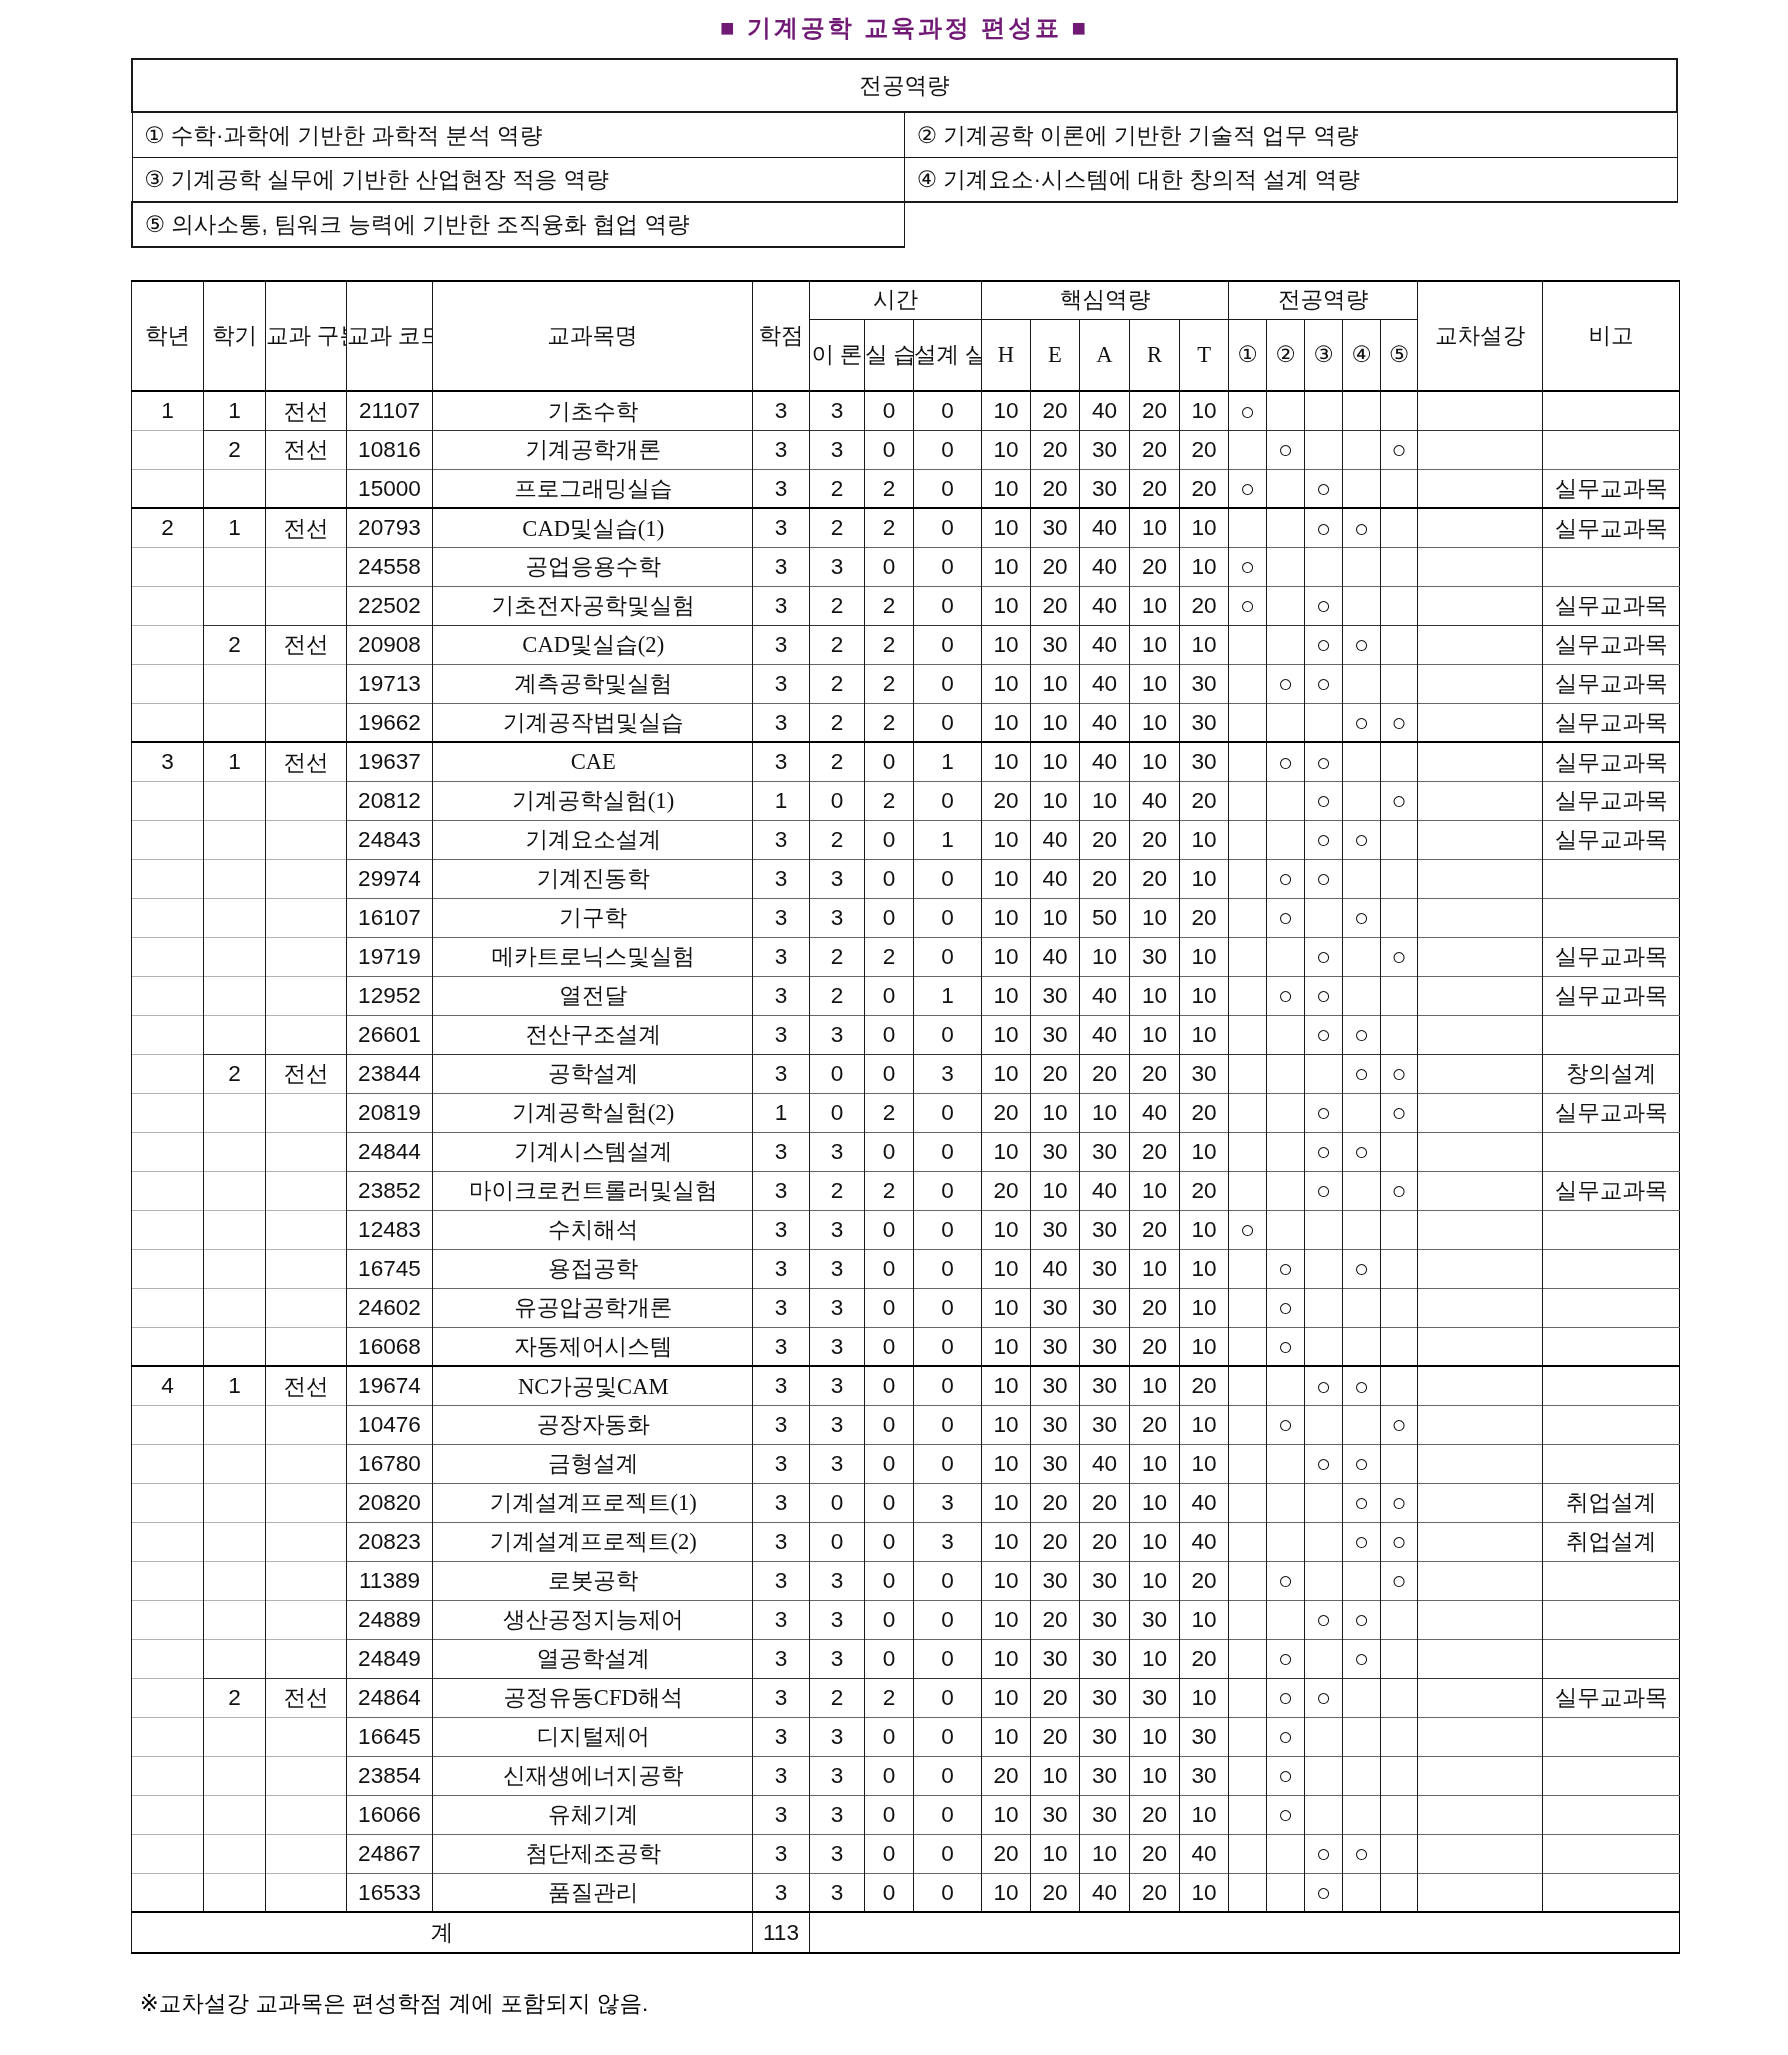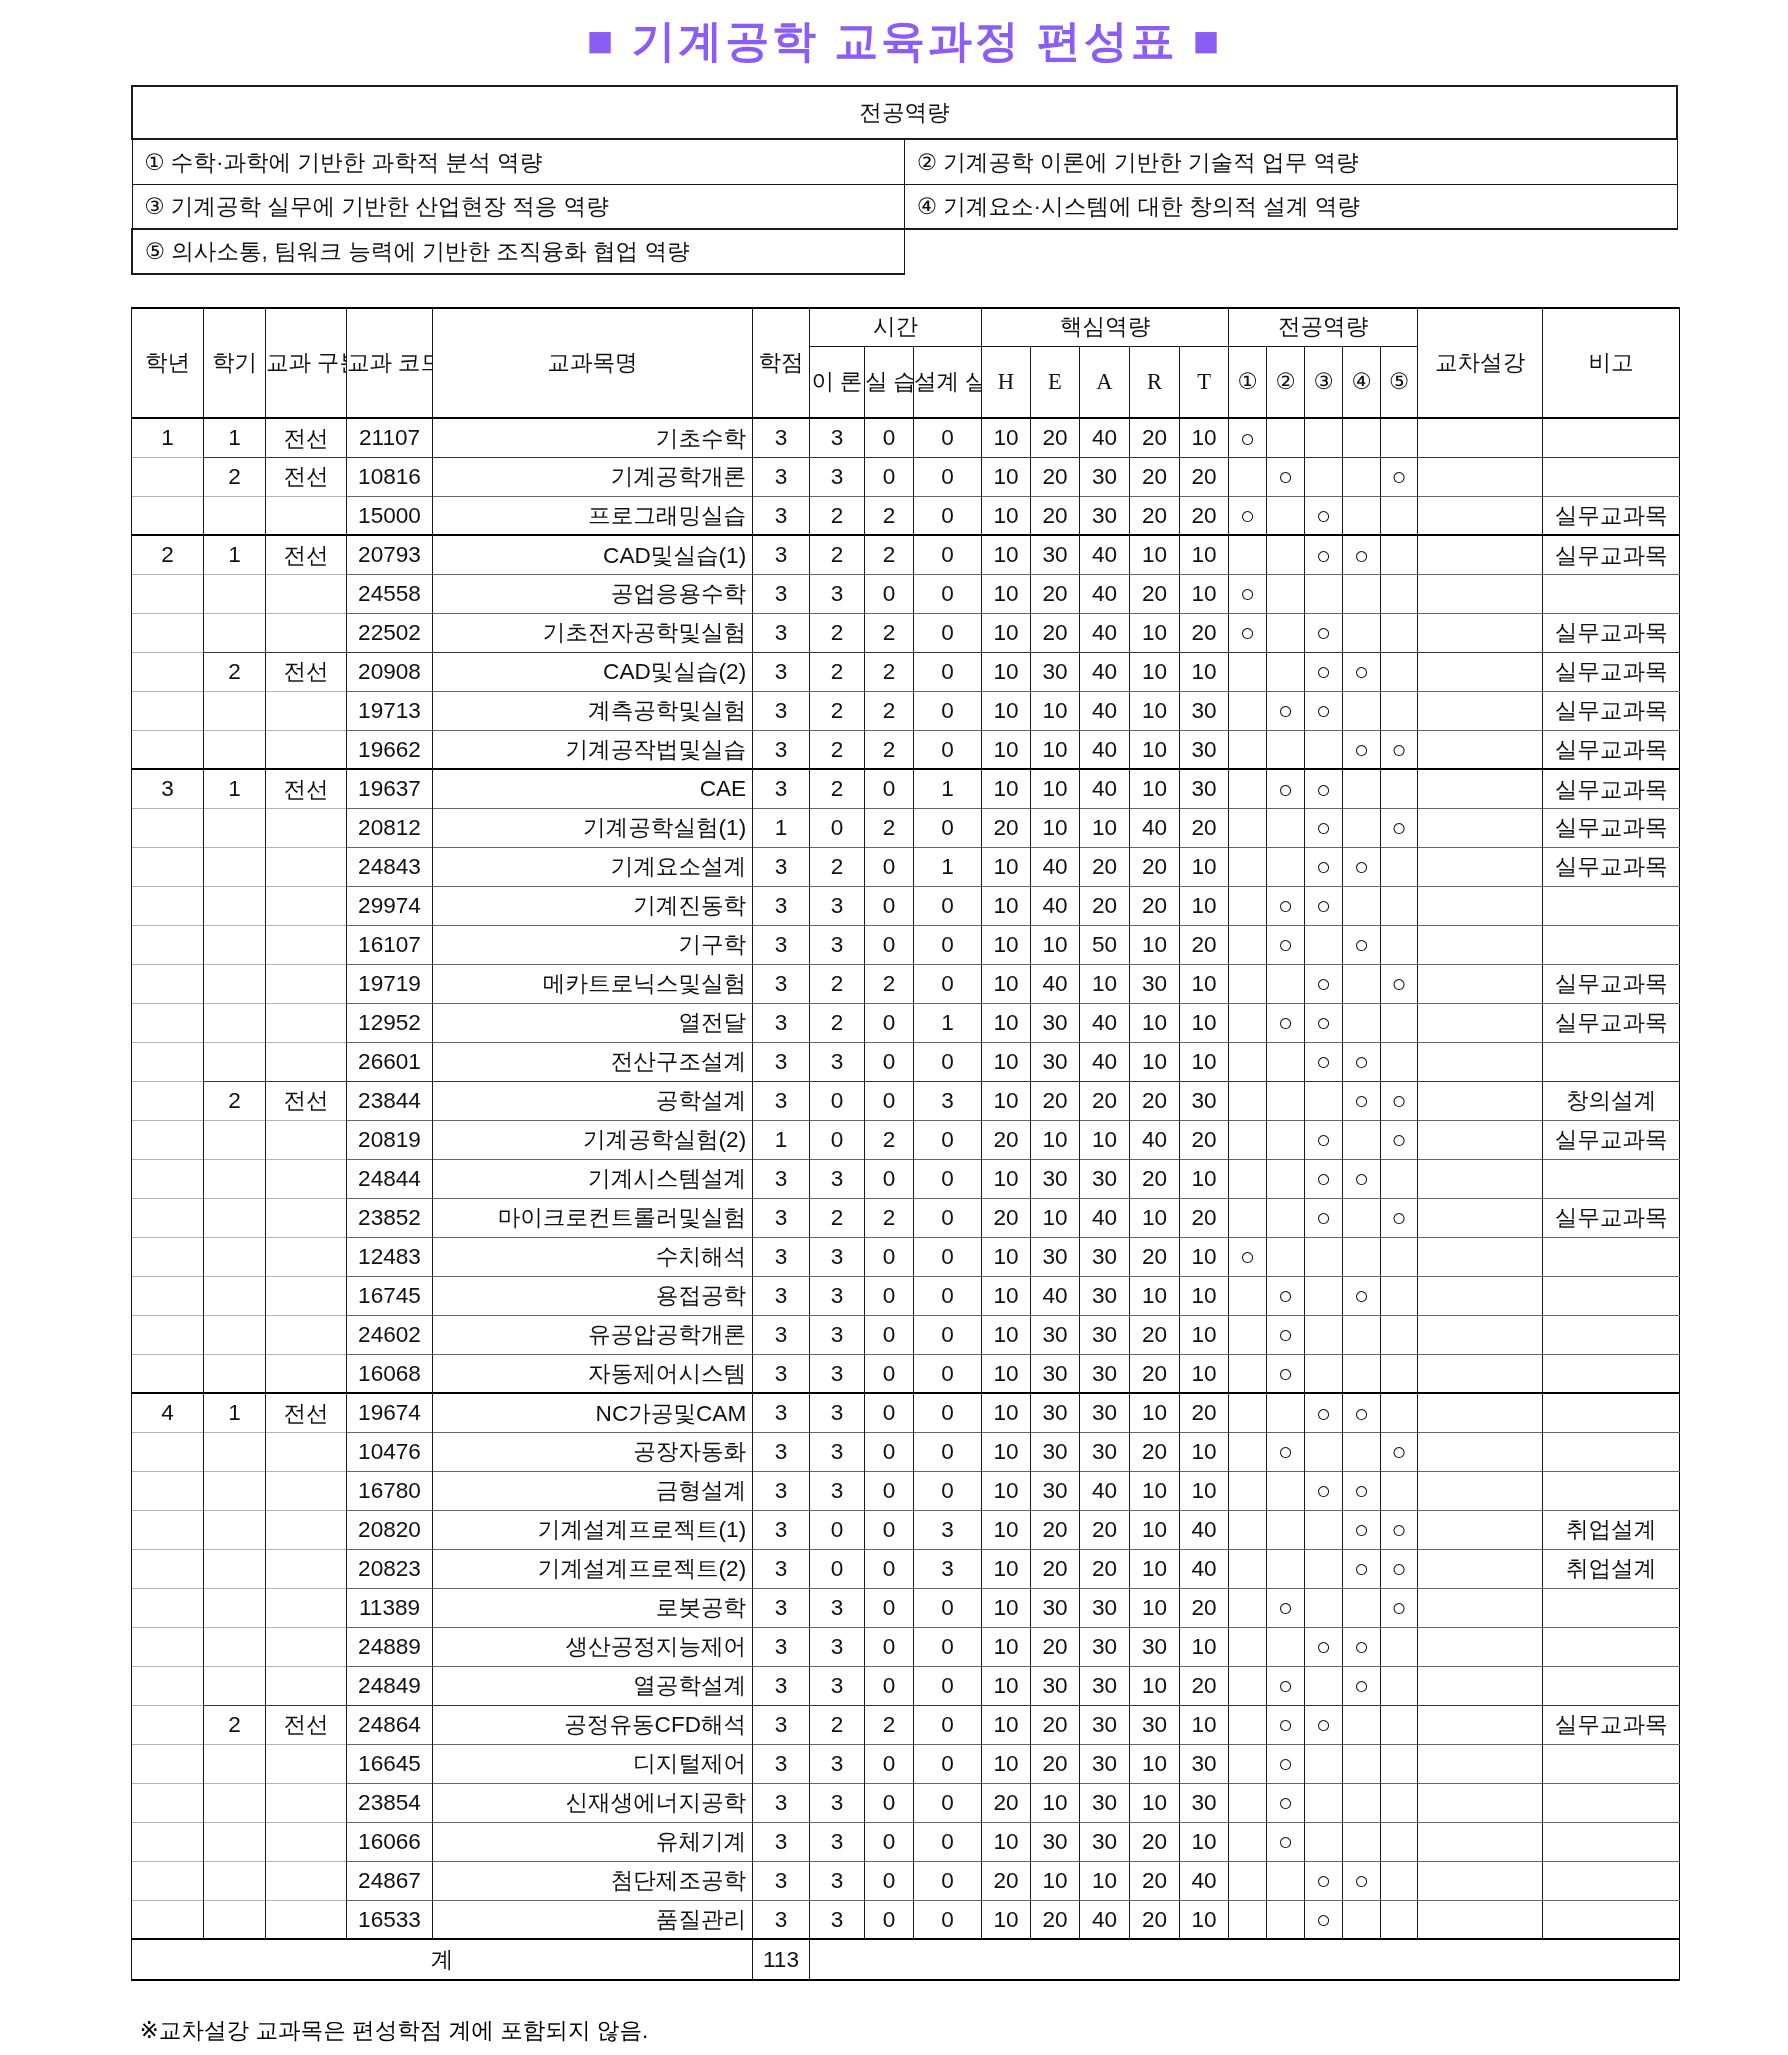--- a/index.html
+++ b/index.html
@@ -5,21 +5,21 @@
   * { box-sizing: border-box; margin: 0; padding: 0; }
   html, body { background: #ffffff; }
   body {
     width: 1788px; height: 2056px;
     font-family: "Liberation Sans", "DejaVu Sans", sans-serif;
     color: #111; overflow: hidden;
   }
   .page { width: 1547px; margin-left: 131px; }
   .title {
     margin-top: 11.7px; text-align: center;
-    font-size: 44px; font-weight: bold; letter-spacing: 2.9px; color: #8b5cf6;
+    font-size: 24px; font-weight: bold; letter-spacing: 2.9px; color: #701a75;
   }
   
   table.compbox {
     width: 100%; border-collapse: collapse; table-layout: fixed;
     margin-top: 14.6px; font-size: 22.6px;
   }
   table.compbox td {
     border: 1.5px solid #1a1a1a; vertical-align: middle;
     padding: 0 11.7px; height: 45px;
   }
@@ -35,21 +35,21 @@
   table.main { border: 1.5px solid #000; border-top: 2.9px solid #000; border-bottom: 2.2px solid #000; }
   table.main th, table.main td {
     border-left: 1.5px solid #1a1a1a; vertical-align: middle;
     font-weight: normal; text-align: center; overflow: hidden; white-space: nowrap;
   }
   thead th { border-bottom: 1.5px solid #1a1a1a; white-space: pre-line; line-height: 1.25; font-family: Liberation Serif, serif; }
   thead tr.grouprow th { height: 38px; }
   thead tr.subrow th { height: 72px; }
   thead th.bottomedge { border-bottom: 2.2px solid #000; }
   tbody td { height: 39px; }
-  tbody td.name { text-align: right; padding: 0 5.8px 0 7.3px; }
+  tbody td.name { text-align: center; padding: 0 5.8px 0 7.3px; font-family: Liberation Serif, serif; }
   tbody td.circle { font-size: 25px; }
   tr.r-row td { border-top: 1.5px solid #666; }
   tr.r-row td.lcol { border-top: 0.7px solid #b3b3b3; }
   tr.r-sem td { border-top: 1.5px solid #333; }
   tr.r-sem td.l1 { border-top: 0.7px solid #b3b3b3; }
   tr.r-year td { border-top: 2.2px solid #000; }
   tr.total td { border-top: 2.2px solid #000; height: 41px; }
   .footnote { margin-top: 34px; font-size: 22.6px; padding-left: 8.8px; color: #000; }
 </style>
 </head>

